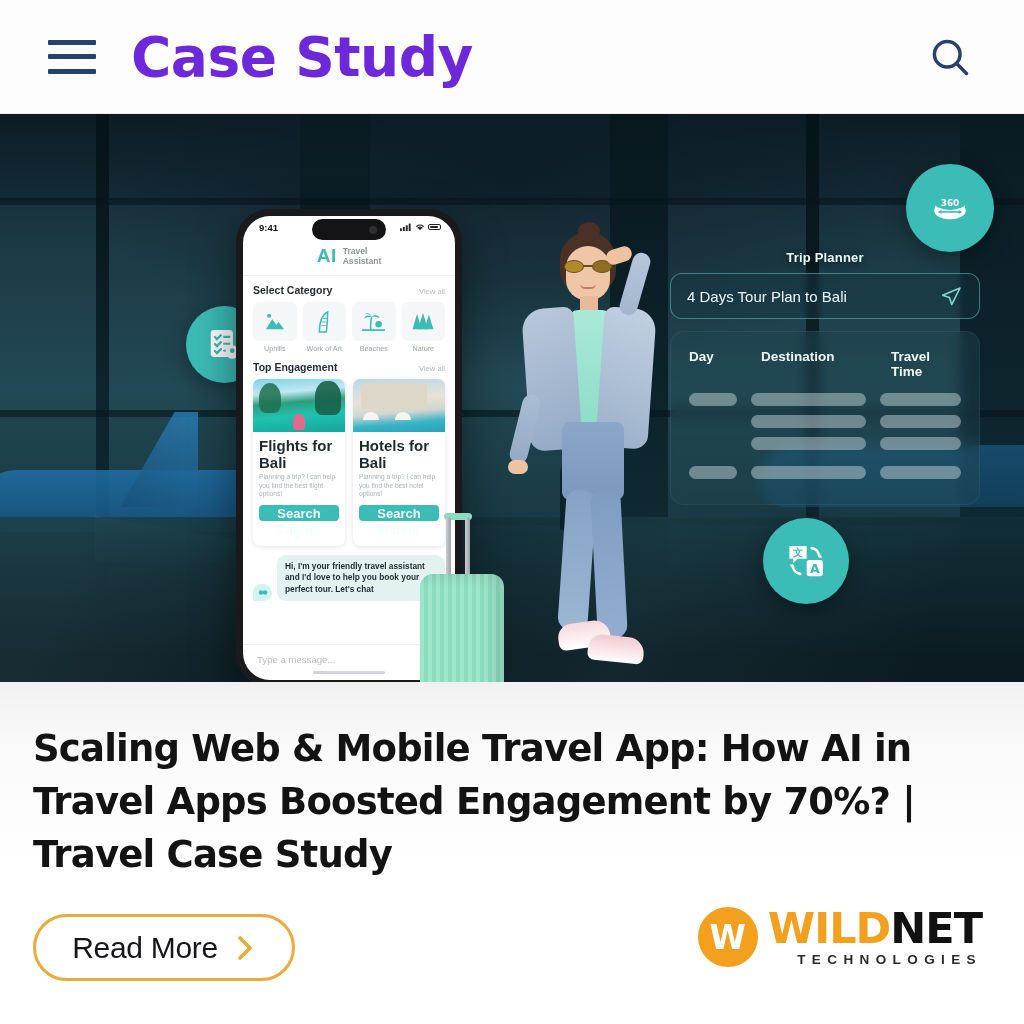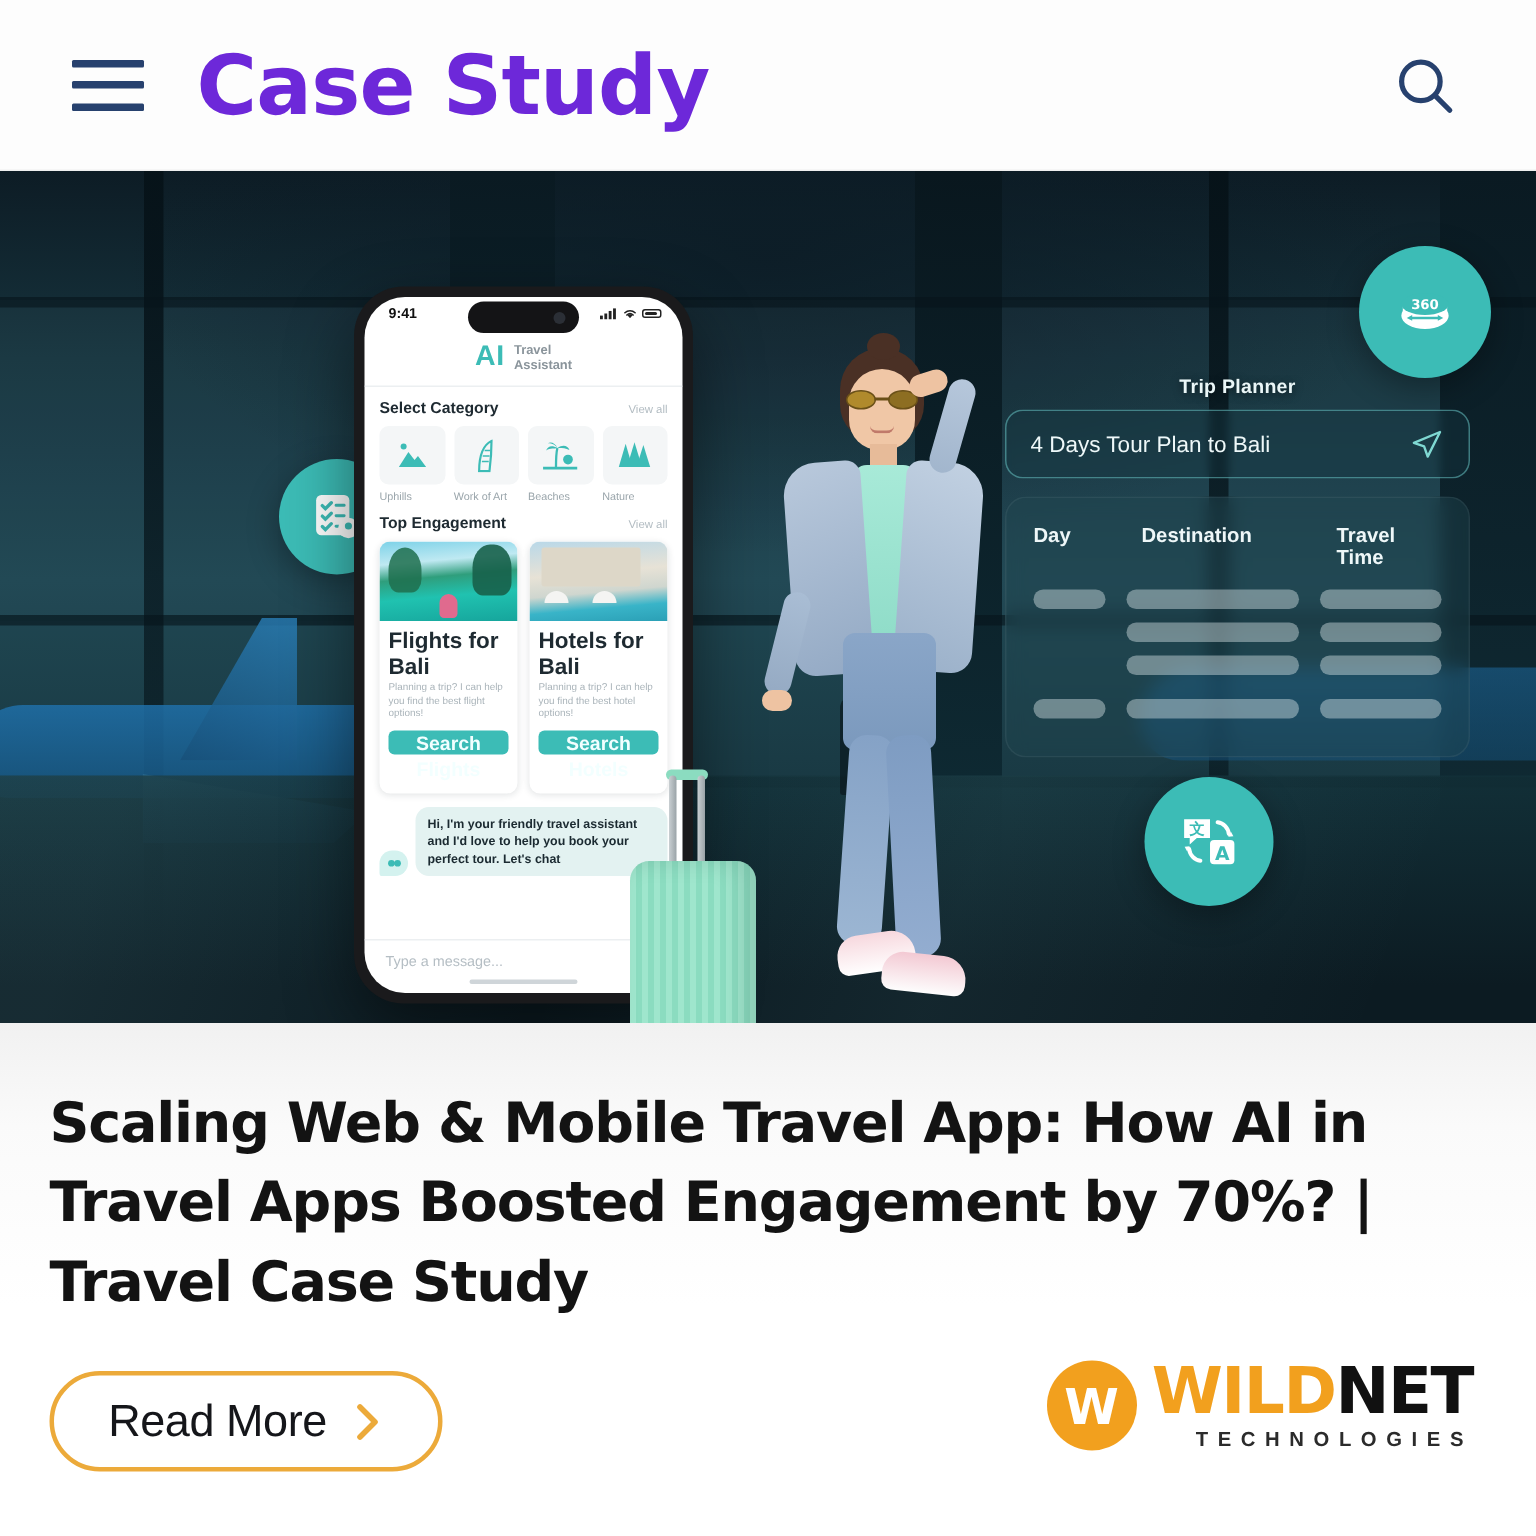--- a/index.html
+++ b/index.html
@@ -99,21 +99,21 @@
     font-size: 12.5px; font-weight: 700; letter-spacing: .1px; }
   .add-itinerary-btn {
     display: block; margin: 10px auto 0; width: 128px; height: 27px; line-height: 27px;
     background: #3cbcb6; color: #f4ffff; border: none; border-radius: 7px;
     font-size: 11.5px; font-weight: 600; cursor: pointer;
     font-family: "Liberation Sans", sans-serif;
   }
 
   
   .phone {
-    position: absolute; left: 236px; top: 77px; width: 226px; height: 478px;
+    position: absolute; left: 236px; top: 95px; width: 226px; height: 478px;
     background: #1a1a1c; border-radius: 33px; padding: 7px;
     box-shadow: 0 18px 46px rgba(0,0,0,.48);
   }
   .phone-screen { width: 100%; height: 100%; background: #fff; border-radius: 27px; overflow: hidden;
     position: relative; display: flex; flex-direction: column; }
   .status-bar { height: 22px; display: flex; align-items: center; padding: 0 14px 0 16px;
     position: relative; flex: 0 0 auto; }
   .status-time { font-size: 9.5px; font-weight: 700; color: #111; }
   .notch { position: absolute; left: 50%; top: 3px; transform: translateX(-50%);
     width: 74px; height: 21px; background: #141416; border-radius: 12px; }
@@ -127,21 +127,21 @@
   .app-head-inner { display: inline-flex; align-items: center; gap: 6px; }
   .ai-mark { font-size: 19px; font-weight: 800; color: #3cbcb6; letter-spacing: .5px; }
   .ai-sub { text-align: left; font-size: 8.6px; line-height: 10px; color: #8a949b; font-weight: 600; }
 
   .app-body { flex: 1 1 auto; overflow: hidden; padding: 0 10px; }
   .row-head { display: flex; align-items: baseline; justify-content: space-between; padding: 8px 0 6px; }
   .row-head .t { font-size: 10.5px; font-weight: 700; color: #1e2a31; }
   .row-head .v { font-size: 7.6px; color: #b2bcc2; }
 
   .cat-row { display: flex; gap: 6px; }
-  .cat { flex: 1; }
+  .cat { flex: 1; text-align: center; }
   .cat-tile { height: 39px; background: #f4f6f7; border-radius: 6px;
     display: flex; align-items: center; justify-content: center; }
   .cat-label { font-size: 7.2px; color: #9aa5ab; margin-top: 3px; display: block; }
 
   .sug-row { display: flex; gap: 8px; }
   .sug-card { flex: 1; background: #fff; border-radius: 7px; overflow: hidden;
     box-shadow: 0 1px 5px rgba(20,40,50,.13); padding-bottom: 7px; min-width: 0; }
   .sug-img { height: 53px; position: relative; overflow: hidden; }
   .sug-img.bali { background: linear-gradient(175deg, #7dd2e8 0%, #bfe9f2 26%, #2f9e7c 44%, #20c2b0 66%, #16a59c 100%); }
   .sug-img.hotel { background: linear-gradient(175deg, #b9d8e8 0%, #e7e2d6 40%, #cfd6cf 62%, #39b4c8 80%, #2ba0b6 100%); }

